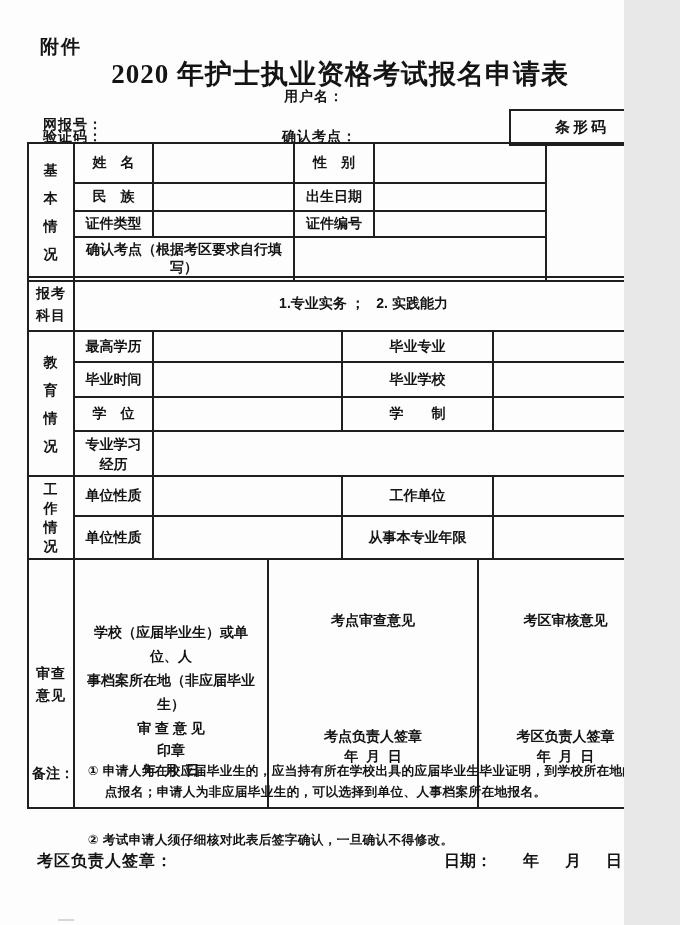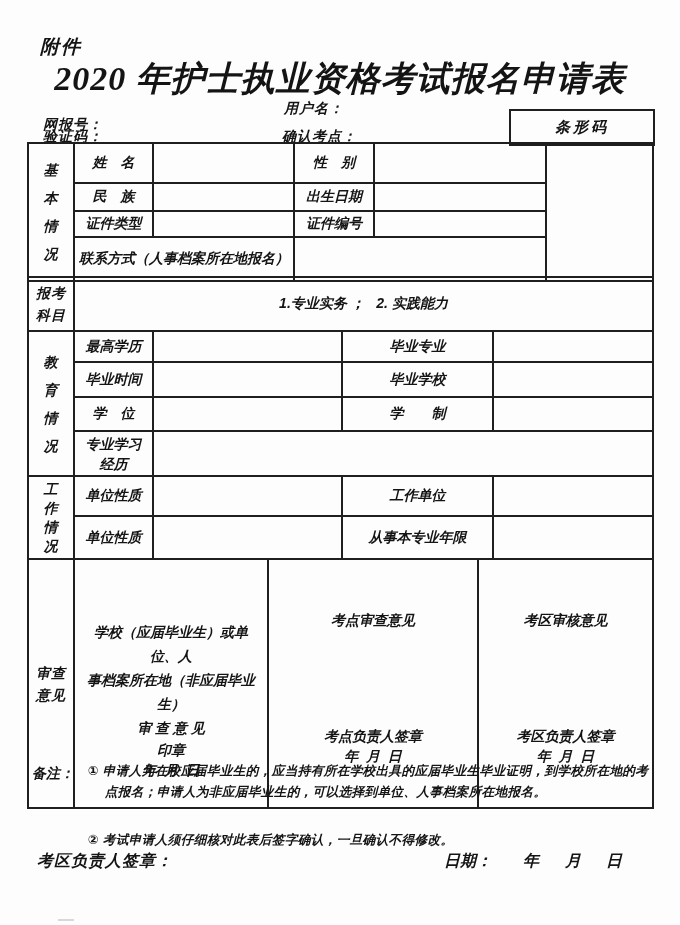--- a/index.html
+++ b/index.html
@@ -1,33 +1,32 @@
 <!DOCTYPE html>
 <html><head>
 <meta charset="utf-8">
 <style>
   html,body{margin:0;padding:0;background:#e8e8e8;}
   .page{
     position:relative;
-    width:680px;height:925px;
+    width:624px;height:925px;
     background:#fdfdfd;
     font-family:"Liberation Sans","DejaVu Sans",sans-serif;
     color:#141414;
     overflow:hidden;
-    font-style:italic;
   }
   .attachment{
     position:absolute;left:40px;top:34px;
     font-size:19px;font-weight:700;letter-spacing:2px;
   }
   .title{
     position:absolute;left:0;top:56px;width:680px;margin:0;
     text-align:center;
     font-family:"Liberation Serif","DejaVu Serif",serif;
-    font-size:34px;font-weight:700;letter-spacing:1px;
+    font-size:27px;font-weight:700;letter-spacing:1px;
   }
   .meta-label{position:absolute;font-size:14px;font-weight:700;letter-spacing:1px;}
   .barcode-box{
     position:absolute;left:509px;top:109px;width:146px;height:37px;
     border:2px solid #1f1f1f;box-sizing:border-box;
     display:flex;align-items:center;justify-content:center;
     font-size:15px;font-weight:700;letter-spacing:3px;
   }
   table.ft{
     position:absolute;left:27px;width:625px;
@@ -65,21 +64,21 @@
 </style>
 </head>
 <body>
 
 <div class="page">
 
   <div class="attachment">附件</div>
   <h1 class="title">2020 年护士执业资格考试报名申请表</h1>
 
   <div class="meta-label" style="left:43px;top:100px;margin-top:16px;">网报号：</div>
-  <div class="meta-label" style="left:284px;top:100px;">用户名：</div>
+  <div class="meta-label" style="left:284px;top:88px;">用户名：</div>
   <div class="meta-label" style="left:43px;top:128px;">验证码：</div>
   <div class="meta-label" style="left:282px;top:128px;">确认考点：</div>
   <div class="barcode-box">
     <span>条形码</span>
   </div>
 
   <table class="ft" style="top:142px;">
     <colgroup>
         <col style="width:46px">
         <col style="width:79px">
@@ -106,21 +105,21 @@
       <td>出生日期</td>
       <td></td>
     </tr>
     <tr>
       <td style="height:24px;">证件类型</td>
       <td></td>
       <td>证件编号</td>
       <td></td>
     </tr>
     <tr>
-      <td colspan="2" class="contact" style="height:42px;">联系方式（人事档案所在地报名）</td>
+      <td colspan="2" class="contact" style="height:42px;">确认考点（根据考区要求自行填写）</td>
       <td colspan="2"></td>
     </tr>
   </tbody>
     </table>
 
   <table class="ft" style="top:276px;">
     <colgroup>
         <col style="width:46px">
         <col style="width:579px">
       </colgroup>

